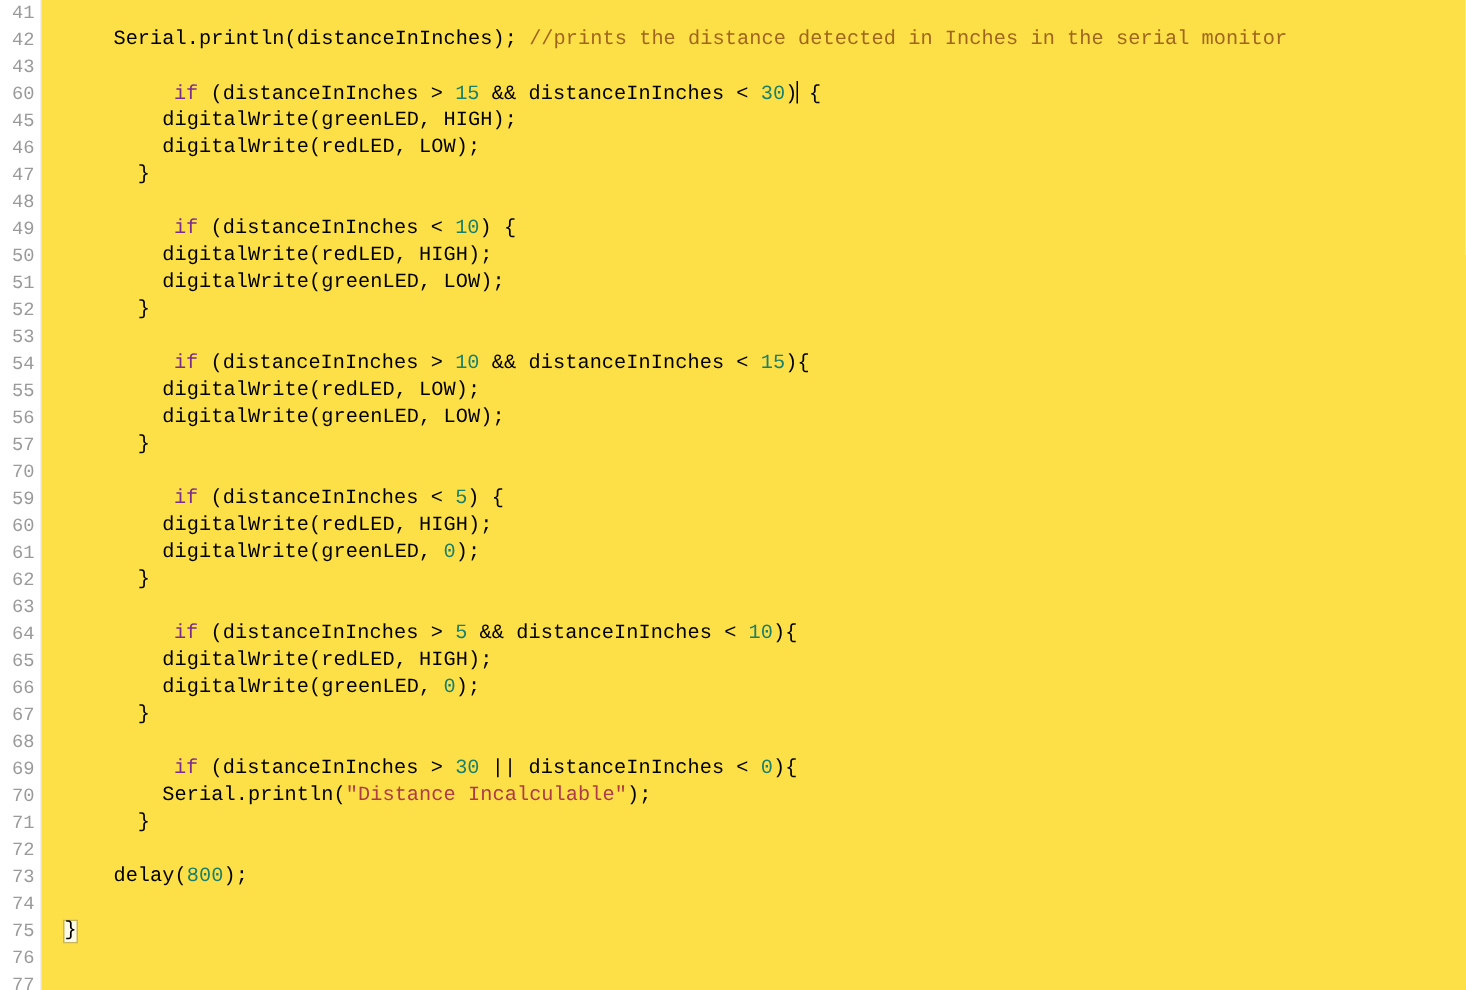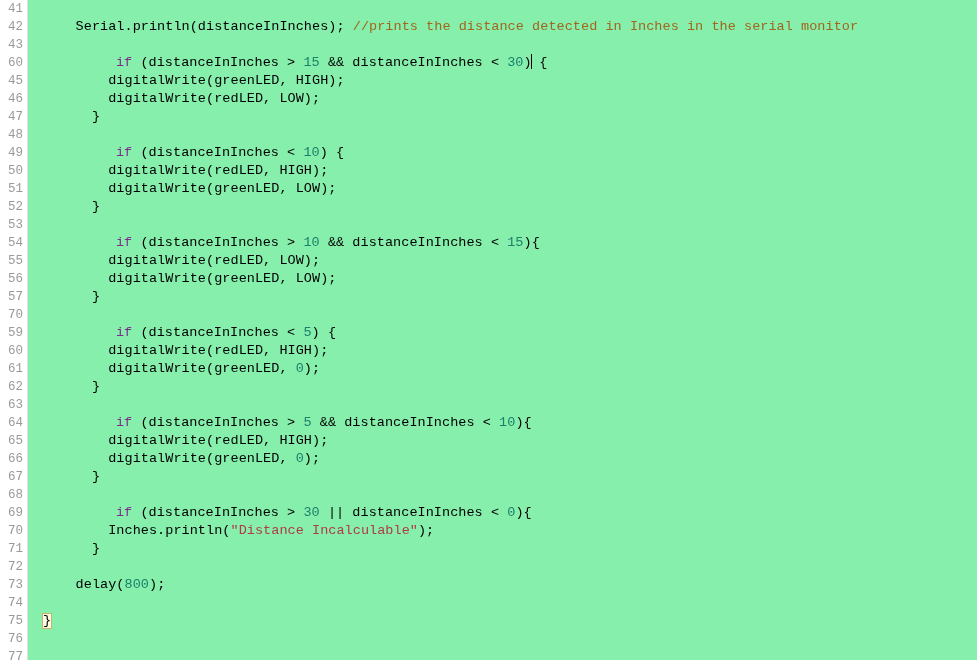--- a/index.html
+++ b/index.html
@@ -10,21 +10,21 @@
   body {
     width: 977px;
     height: 660px;
     overflow: hidden;
     font-family: "Liberation Mono", "DejaVu Sans Mono", monospace;
   }
   #editor {
     position: relative;
     width: 977px;
     height: 660px;
-    background: #86efac;
+    background: #fde047;
     overflow: hidden;
   }
   
   #gutter {
     position: absolute;
     left: 0;
     top: 0;
     width: 28px;
     height: 660px;
     background: #ffffff;
@@ -157,20 +157,20 @@
       <div class="code-line"><span class="tok-plain">        digitalWrite(redLED, HIGH);</span></div>
       <div class="code-line"><span class="tok-plain">        digitalWrite(greenLED, </span><span class="tok-number">0</span><span class="tok-plain">);</span></div>
       <div class="code-line"><span class="tok-plain">      }</span></div>
       <div class="code-line"></div>
       <div class="code-line"><span class="tok-plain">      </span><span class="tok-keyword">if</span><span class="tok-plain"> (distanceInInches &gt; </span><span class="tok-number">5</span><span class="tok-plain"> &amp;&amp; distanceInInches &lt; </span><span class="tok-number">10</span><span class="tok-plain">){</span></div>
       <div class="code-line"><span class="tok-plain">        digitalWrite(redLED, HIGH);</span></div>
       <div class="code-line"><span class="tok-plain">        digitalWrite(greenLED, </span><span class="tok-number">0</span><span class="tok-plain">);</span></div>
       <div class="code-line"><span class="tok-plain">      }</span></div>
       <div class="code-line"></div>
       <div class="code-line"><span class="tok-plain">      </span><span class="tok-keyword">if</span><span class="tok-plain"> (distanceInInches &gt; </span><span class="tok-number">30</span><span class="tok-plain"> || distanceInInches &lt; </span><span class="tok-number">0</span><span class="tok-plain">){</span></div>
-      <div class="code-line"><span class="tok-plain">        Inches.println(</span><span class="tok-string">"Distance Incalculable"</span><span class="tok-plain">);</span></div>
+      <div class="code-line"><span class="tok-plain">        Serial.println(</span><span class="tok-string">"Distance Incalculable"</span><span class="tok-plain">);</span></div>
       <div class="code-line"><span class="tok-plain">      }</span></div>
       <div class="code-line"></div>
       <div class="code-line"><span class="tok-plain">    delay(</span><span class="tok-number">800</span><span class="tok-plain">);</span></div>
       <div class="code-line"></div>
       <div class="code-line"><span class="tok-brace brace-hl">}</span></div>
     </div>
 </div>
 
 </body></html>

